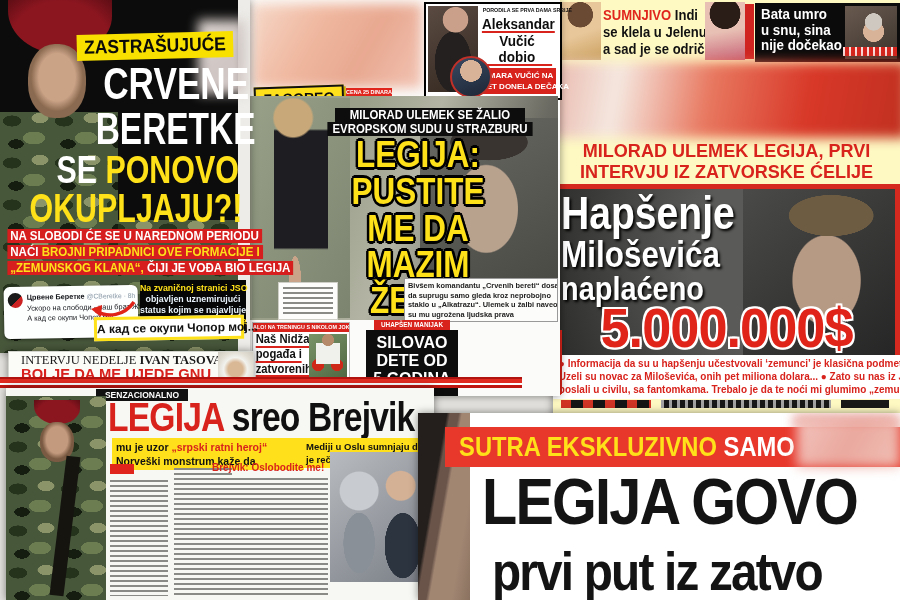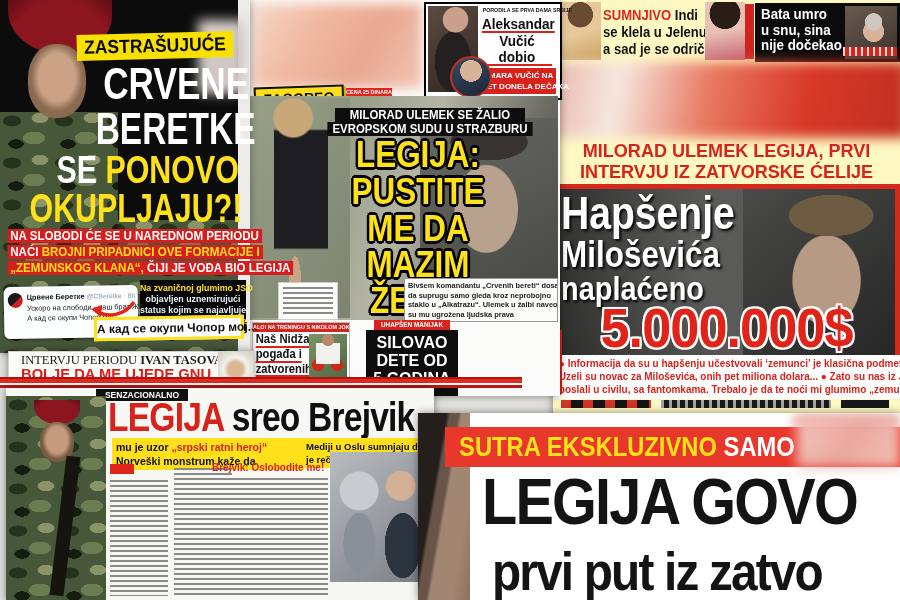--- a/index.html
+++ b/index.html
@@ -177,30 +177,30 @@
       <div class="abs nw" style="left:23px;top:6px;font-size:7.3px;"><span class="b" style="color:#14171a;">Црвене Беретке</span> <span style="color:#8899a6;font-size:6.8px;">@CBeretke · 8h</span></div>
       <div class="abs nw" style="left:23px;top:17px;font-size:7.4px;color:#14171a;">Ускоро на слободи - наш брат Жмиги!</div>
       <div class="abs nw" style="left:23px;top:27px;font-size:7.4px;color:#14171a;">А кад се окупи Чопор мој...</div>
     </div>
     <svg class="abs" style="left:88px;top:296px;" width="48" height="24" viewBox="0 0 48 24">
       <path d="M46,6 C36,20 20,22 8,15" fill="none" stroke="#e02418" stroke-width="3.5"></path>
       <path d="M14,9 L3,13 L13,21 Z" fill="#e02418"></path>
     </svg>
 
     <div class="abs b ctr" style="left:140px;top:280px;width:106px;height:48px;background:#060606;font-size:8.8px;line-height:11px;padding-top:3px;">
-      <div class="nw" style="color:#ffe11a;">Na zvaničnoj glumimo JSO</div>
+      <div class="nw" style="color:#ffe11a;">Na zvaničnoj stranici JSO</div>
       <div class="nw" style="color:#e8f2fa;">objavljen uznemirujući</div>
       <div class="nw" style="color:#e8f2fa;">status kojim se najavljuje</div>
       <div class="nw" style="color:#ffe11a;">okupljanje bivših članova</div>
     </div>
     <div class="abs ctr nw b" style="left:94px;top:316px;width:144px;height:18px;background:#fff;border:3px solid #ffe11a;color:#111;font-size:12px;line-height:18px;transform:rotate(-1deg);">А кад се окупи Чопор мој...</div>
   </div>
 
   <div class="cover" style="left:8px;top:351px;width:244px;height:29px;background:#fbfbf8;border:1px solid #d5d5d0;z-index:5;">
-    <div class="abs nw" style="left:12px;top:1px;font-size:12.5px;font-family:'Liberation Serif',serif;color:#1a1a1a;"><span>INTERVJU PERIODU </span><span class="b">IVAN TASOVAC</span></div>
+    <div class="abs nw" style="left:12px;top:1px;font-size:12.5px;font-family:'Liberation Serif',serif;color:#1a1a1a;"><span>INTERVJU NEDELJE </span><span class="b">IVAN TASOVAC</span></div>
     <div class="abs nw b oxl" style="left:12px;top:13px;font-size:15.5px;color:#d8201c;transform:scaleX(.95);">BOLJE DA ME UJEDE GNU</div>
     <div class="abs" style="left:209px;top:0;width:35px;height:29px;background:radial-gradient(circle at 50% 60%,#d9b896 0 30%,#f2f2ee 48%,#e2ded4 70%,#cfcbc1 100%);"></div>
   </div>
 
   <div class="abs" style="left:0;top:377px;width:522px;height:11px;z-index:6;background:linear-gradient(#b01310 0 2px,#e02c20 2px 6px,#fff 6px 8px,#c01712 8px 11px);"></div>
 
   <div class="cover" style="left:6px;top:388px;width:428px;height:212px;background:#f7f7f3;z-index:7;overflow:hidden;">
     <div class="abs ctr nw b" style="left:90px;top:1px;width:92px;height:12px;background:#111;color:#fff;font-size:8.5px;line-height:12px;">SENZACIONALNO</div>
     <div class="abs nw b oxl" style="left:102px;top:6px;font-size:41px;letter-spacing:-1px;transform:scaleX(.82);">
       <span style="color:#d8231d;">LEGIJA</span><span style="color:#101010;"> sreo Brejvik</span>

